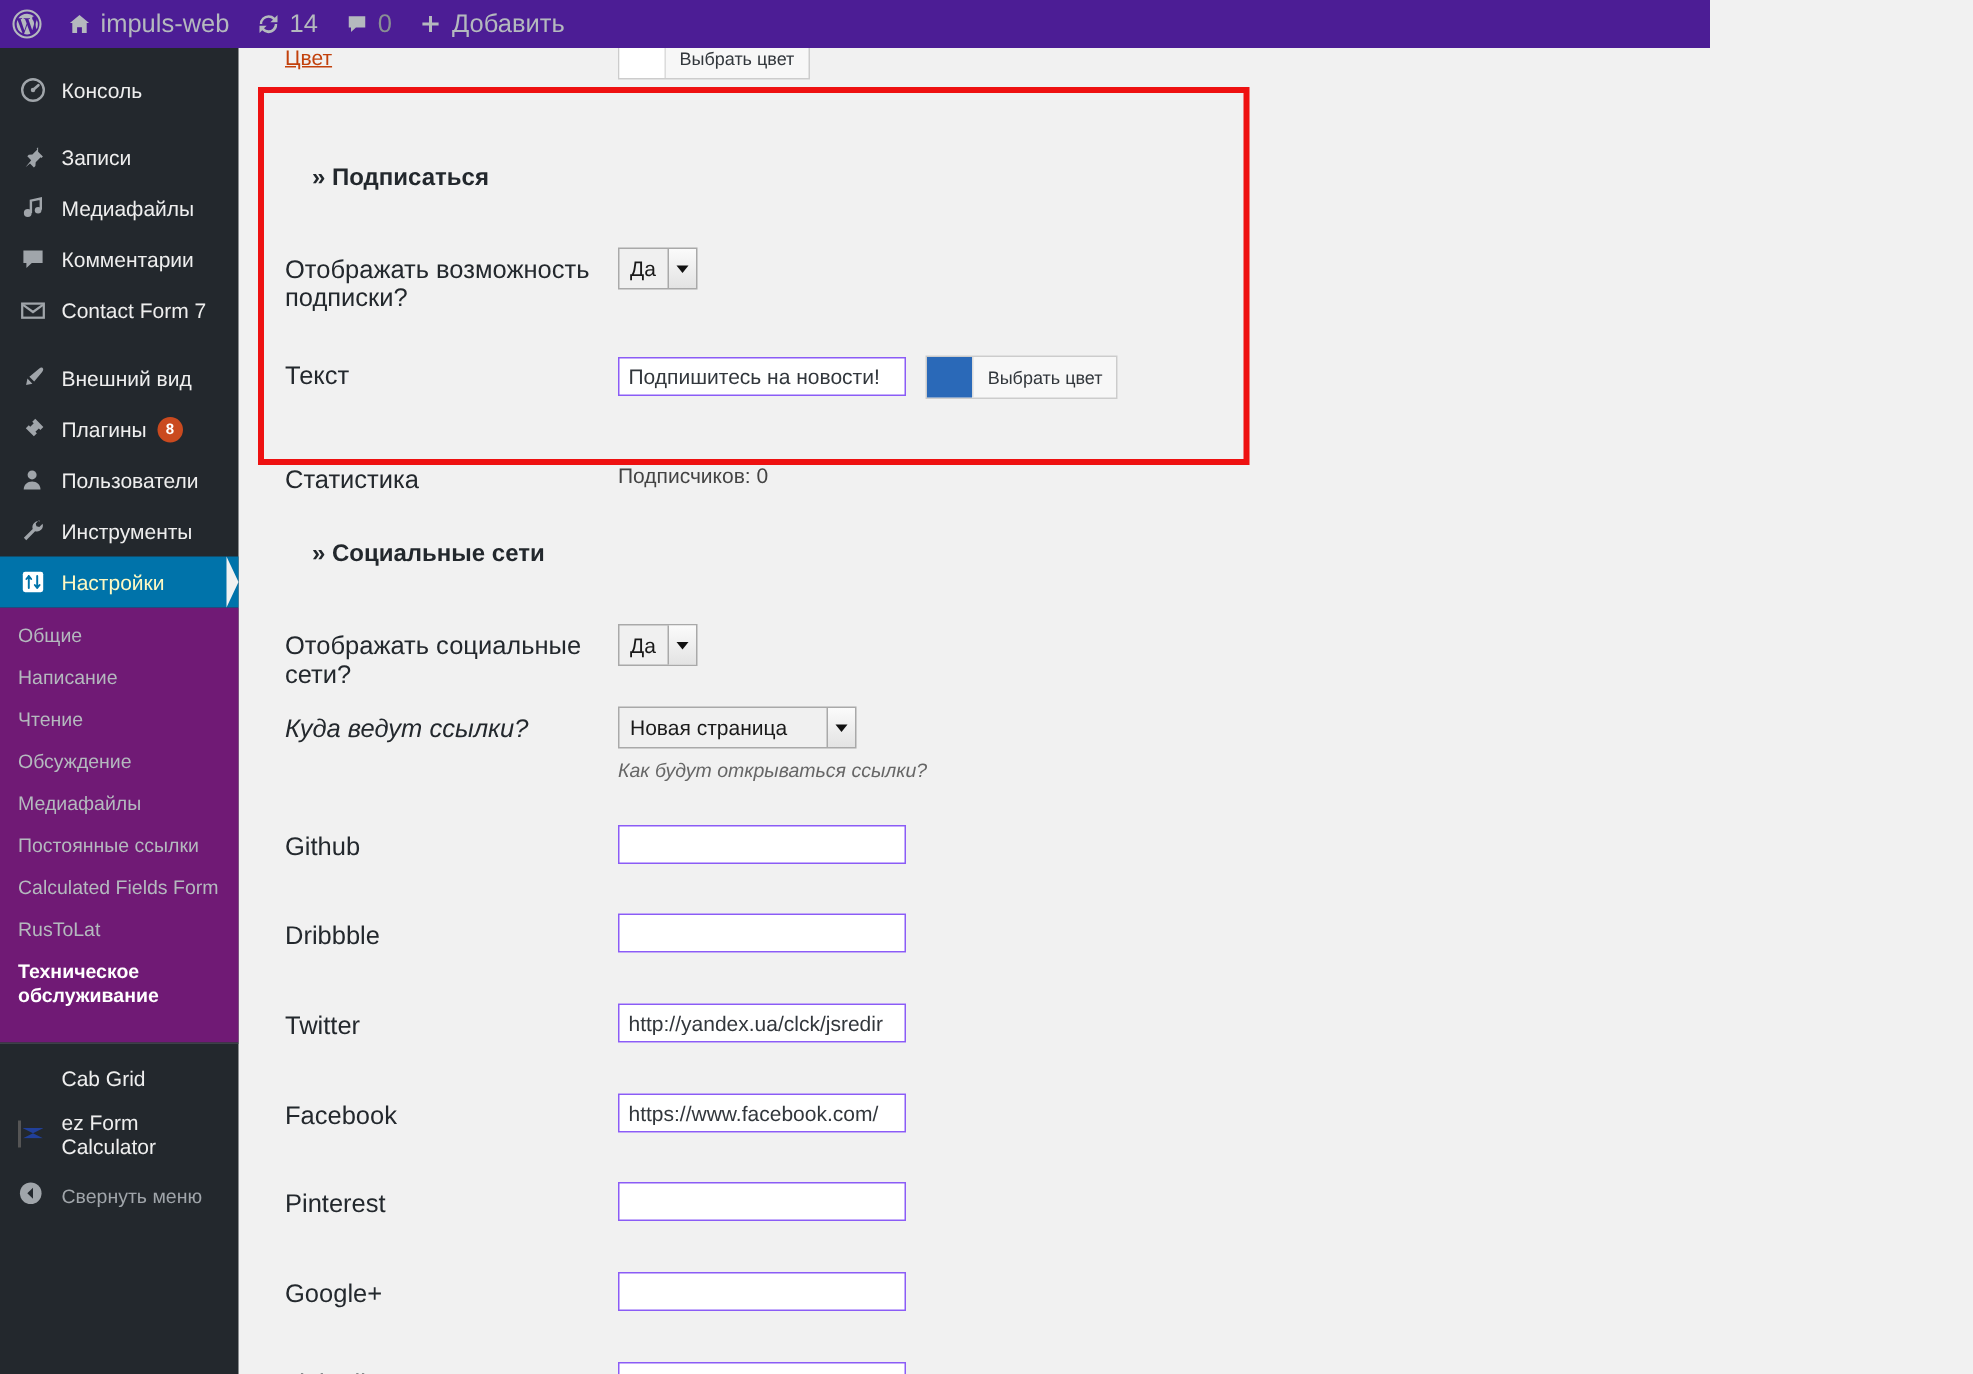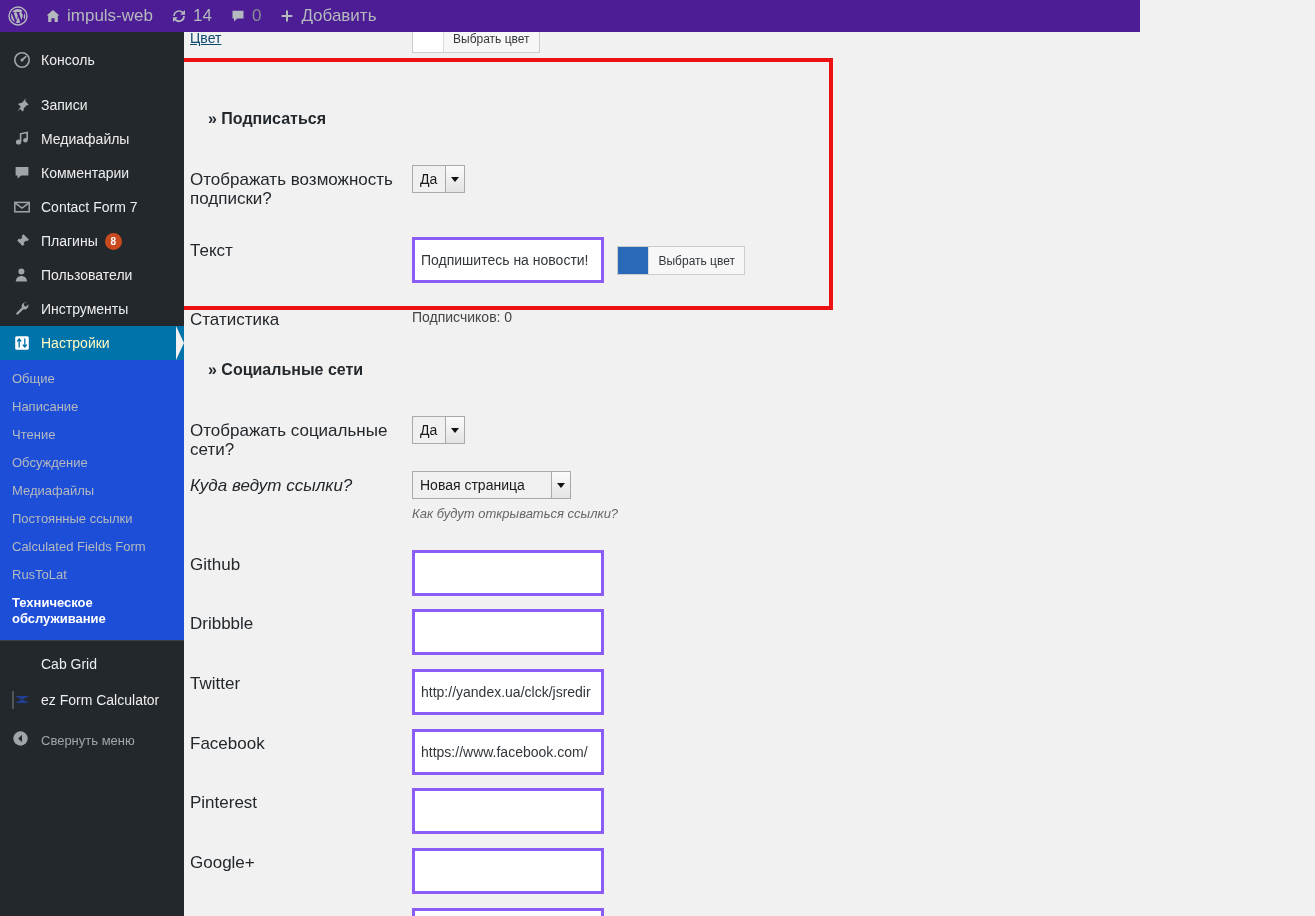--- a/index.html
+++ b/index.html
@@ -26,21 +26,21 @@
     height: 32px; padding: 0 9px;
     color: #b4b9be; white-space: nowrap;
   }
   .ab-logo { padding-left: 8px; padding-right: 8px; }
   .ab-count { color: #8a8f94; }
   .ab-icon { display: inline-block; line-height: 0; }
 
   
   #sidebar {
     position: absolute; top: 32px; left: 0;
-    width: 184px; height: 884px;
+    width: 159px; height: 884px;
     background: #23282d;
     z-index: 40;
   }
   .menu-item {
     position: relative;
     display: flex; align-items: center;
     height: 34px;
     padding-left: 12px;
     color: #eeeeee;
     font-size: 14px;
@@ -62,21 +62,21 @@
     border-color: transparent transparent transparent #f1f1f1;
   }
   .badge {
     display: inline-flex; align-items: center; justify-content: center;
     min-width: 17px; height: 17px; padding: 0 5px;
     margin-left: 7px;
     background: #ca4a1f; color: #fff;
     border-radius: 10px; font-size: 10px; font-weight: 600;
   }
 
-  .submenu { background: #1d4ed8; padding: 5px 0 7px; }
+  .submenu { background: #701a75; padding: 5px 0 17px; }
   .sub-item {
     display: block;
     padding: 6px 0 6px 12px;
     color: #b4b9be;
     font-size: 13px;
     line-height: 16px;
   }
   .sub-item.current { color: #fff; font-weight: 700; padding-right: 6px; }
 
   .menu-sep { height: 1px; background: #3c4247; margin: 0; }
@@ -130,33 +130,33 @@
 
   .sec-title {
     font-size: 16px; font-weight: 700; color: #23282d;
     padding: 0 0 0 30px;
   }
 
   
   #toprow {
     position: absolute; top: -8px; left: 0; width: 1155px; height: 24px;
   }
-  #toprow .lbl { font-size: 14px; color: #0c4a6e; text-decoration: underline; }
+  #toprow .lbl { font-size: 14px; color: #c2410c; text-decoration: underline; }
 
   
   #redbox {
     position: absolute; left: 12px; top: 26px;
     width: 661px; height: 252px;
     border: 4px solid #ee1111;
   }
 
   input[type="text"] {
     height: 26px; width: 192px;
-    padding: 20px 6px;
-    border: 3px solid #8b5cf6;
+    padding: 10px 6px;
+    border: 1px solid #8b5cf6;
     background: #fff;
     font-size: 14px; color: #32373c;
     font-family: "Liberation Sans", "DejaVu Sans", sans-serif;
     outline: none;
   }
 
   
   .sel {
     display: inline-flex; align-items: stretch;
     height: 28px;
@@ -300,20 +300,28 @@
   <div class="menu-item">
     <span class="mi-ico">
       <svg width="18" height="18" viewBox="0 0 18 18">
           <rect x="1.8" y="4.4" width="14.4" height="9.4" fill="none" stroke="currentColor" stroke-width="1.5"></rect>
           <path d="M2.4 5.2L9 10l6.6-4.8" fill="none" stroke="currentColor" stroke-width="1.5"></path>
         </svg>
     </span>
     <span>Contact Form 7</span>
   </div>
 
+  <div class="menu-item sep-top">
+    <span class="mi-ico">
+      <svg width="18" height="18" viewBox="0 0 18 18">
+          <path d="M15.4 2.4c-.6-.6-1.4-.3-2.4.5L6.6 8.2l3.2 3.2 5.3-6.4c.8-1 1-1.9.3-2.6zM5.3 9.4l-.9 4.3 4.2-.9-3.3-3.4z" fill="currentColor"></path>
+        </svg>
+    </span>
+    <span>Внешний вид</span>
+  </div>
 
   <div class="menu-item">
     <span class="mi-ico">
       <svg width="18" height="18" viewBox="0 0 18 18">
           <path d="M10.5 2.2l-2 2 1 1-2.3 2.3-1-1-2 2 5.4 5.4 2-2-1-1L12.9 8.6l1 1 2-2-5.4-5.4z" fill="currentColor"></path>
         </svg>
     </span>
     <span>Плагины</span>
     <span class="badge">8</span>
   </div>

